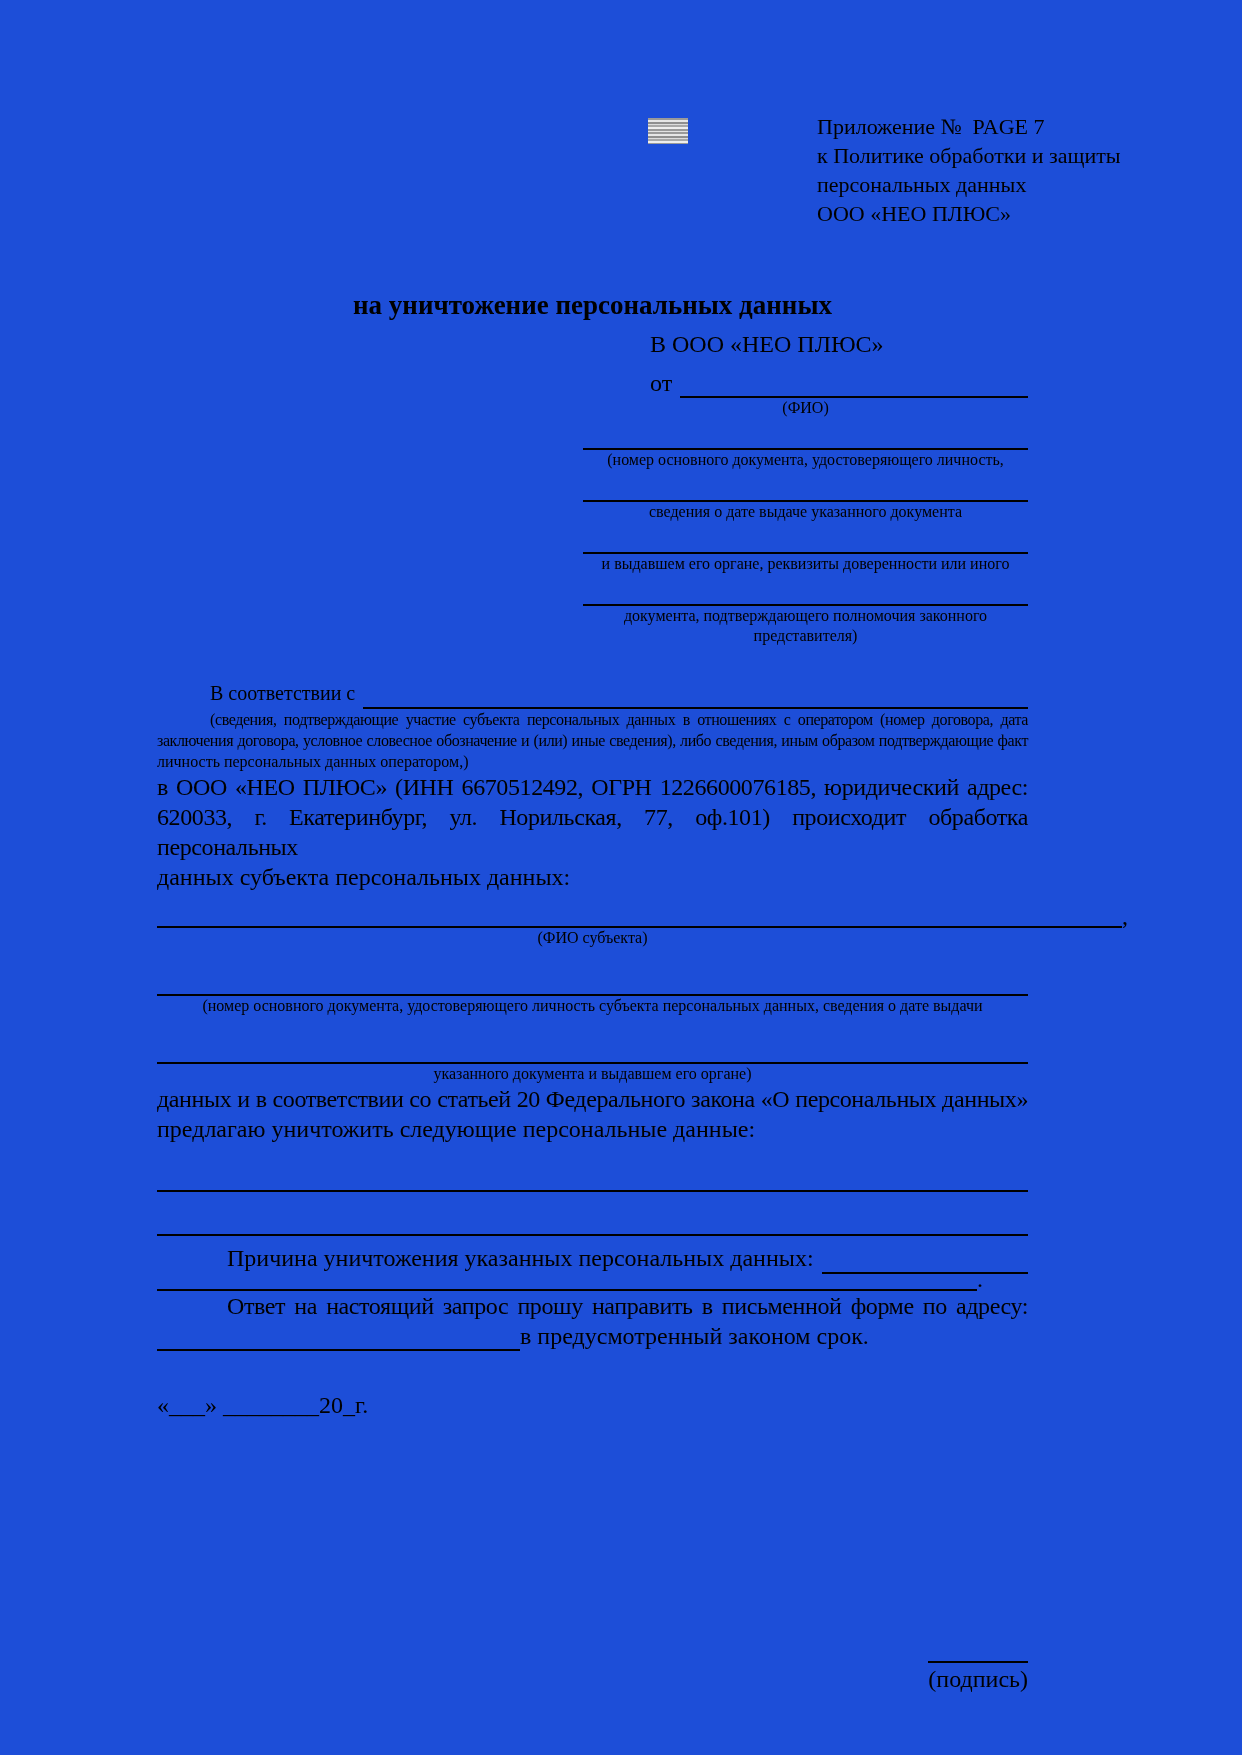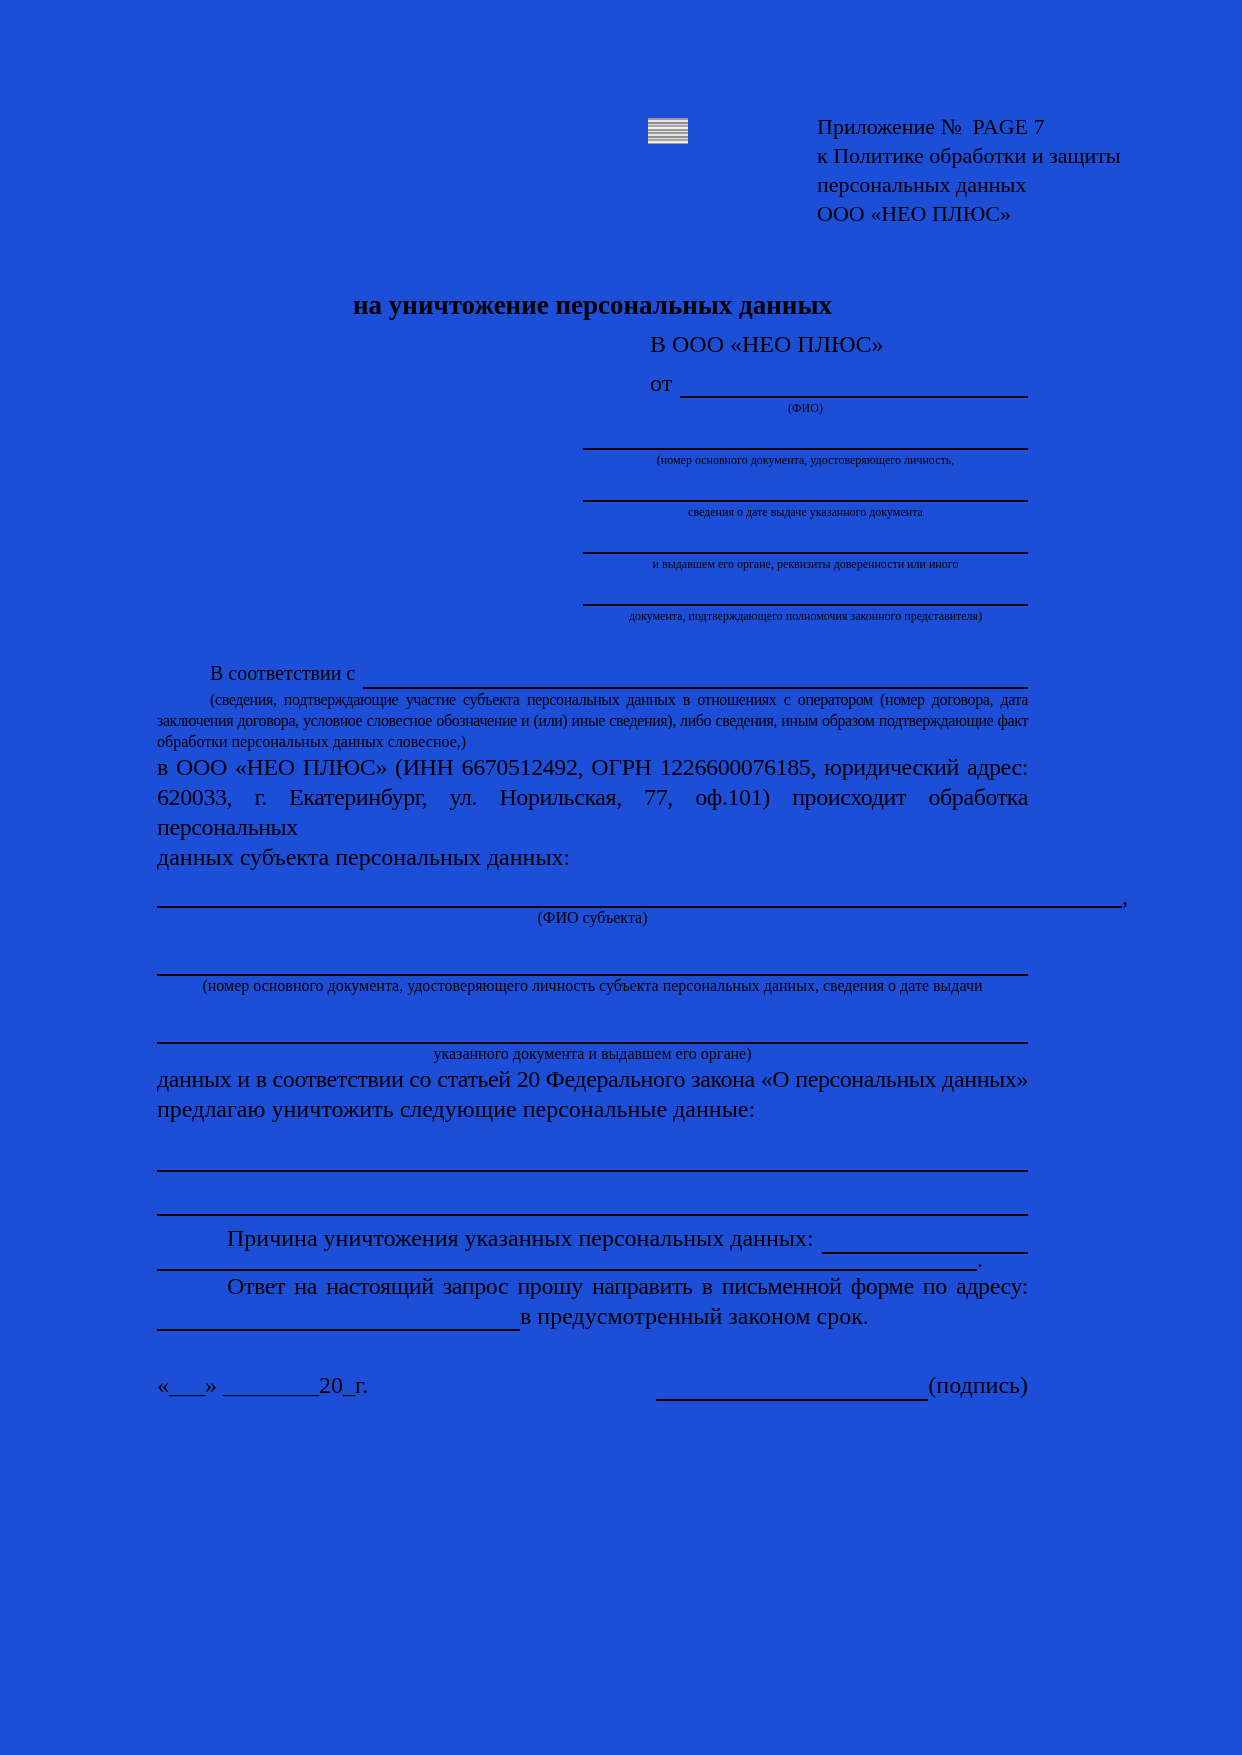--- a/index.html
+++ b/index.html
@@ -37,21 +37,21 @@
     font-weight:bold;
     font-size:27px; line-height:34px;
   }
 
   
   .addr { margin-left:426px; width:445px; font-size:24px; }
   .addr-to { padding-left:67px; line-height:32px; margin-top:6px; }
   .addr-from { display:flex; margin-top:8px; line-height:30px; }
   .addr-from .lbl { padding-left:67px; }
   .fill { flex:1 1 auto; border-bottom:2px solid #000; margin-left:8px; }
-  .addr-caption { text-align:center; font-size:12px; line-height:20px; }
+  .addr-caption { text-align:center; font-size:16px; line-height:20px; }
   .addr-blank { height:30px; border-bottom:2px solid #000; }
 
   
   .row-line { display:flex; font-size:20px; line-height:31px; margin-top:32px; }
   .indent53 { padding-left:53px; }
   .indent70 { padding-left:70px; }
 
   .fineprint { font-size:16px; line-height:21px; }
   .jline { text-align:justify; text-align-last:justify; letter-spacing:-0.4px; }
   .para { font-size:24px; line-height:30px; }
@@ -67,21 +67,21 @@
   .reason-row { display:flex; font-size:24px; line-height:32px; margin-top:6px; }
   .period-row { display:flex; height:17px; font-size:24px; }
   .period-row .fill { flex:0 0 820px; margin-left:0; }
   .period-row .mark { align-self:flex-end; line-height:1; }
 
   .reply-text { font-size:24px; line-height:30px; }
   .reply-row { display:flex; font-size:24px; line-height:30px; }
   .reply-row .fill { flex:0 0 363px; margin-left:0; }
 
   .footer-row { display:flex; margin-top:38px; font-size:24px; line-height:32px; }
-  .sig-group { display:flex; margin-left:auto; }
+  .sig-group { display:flex; margin-left:auto;flex-direction:column; }
   .sig-group .fill { flex:0 0 272px; margin-left:0; }
 </style>
 </head>
 <body>
 
 <div class="page">
 
   <div class="artifact"></div>
 
   <div class="content">
@@ -119,21 +119,21 @@
     </div>
 
     <div class="row-line">
       <span class="indent53">В соответствии с</span>
       <span class="fill"></span>
     </div>
 
     <div class="fineprint">
       <div class="jline indent53">(сведения, подтверждающие участие субъекта персональных данных в отношениях с оператором (номер договора, дата</div>
       <div class="jline">заключения договора, условное словесное обозначение и (или) иные сведения), либо сведения, иным образом подтверждающие факт</div>
-      <div>обработки персональных данных словесное,)</div>
+      <div>личность персональных данных оператором,)</div>
     </div>
 
     <div class="para">
       <div class="jline">в ООО «НЕО ПЛЮС» (ИНН 6670512492, ОГРН 1226600076185, юридический адрес:</div>
       <div class="jline">620033, г. Екатеринбург, ул. Норильская, 77, оф.101) происходит обработка персональных</div>
       <div>данных субъекта персональных данных:</div>
     </div>
 
     <div class="rule-comma">
       <span class="fill"></span>

